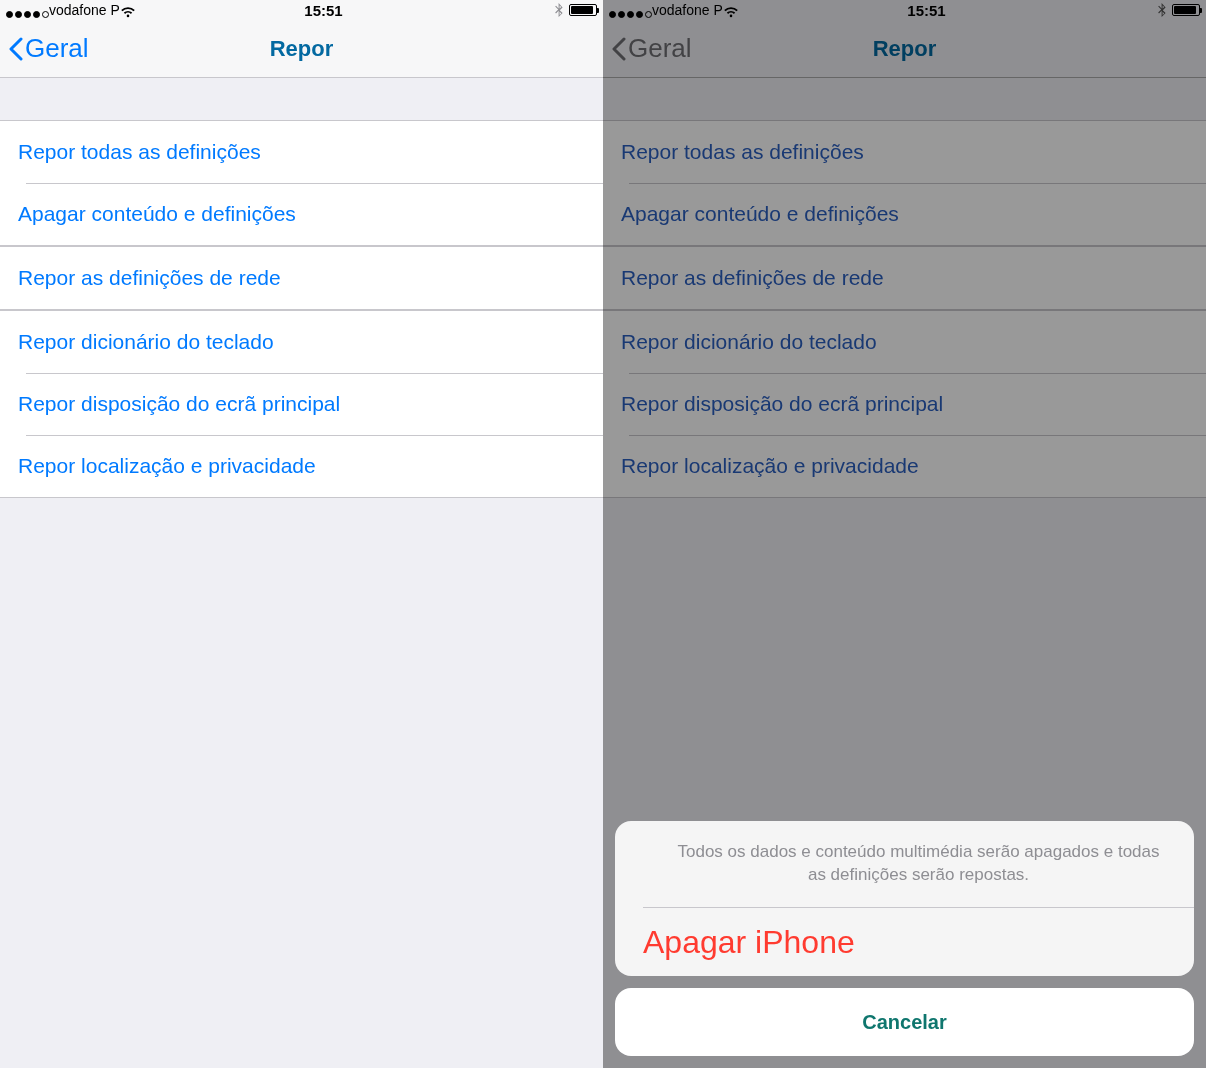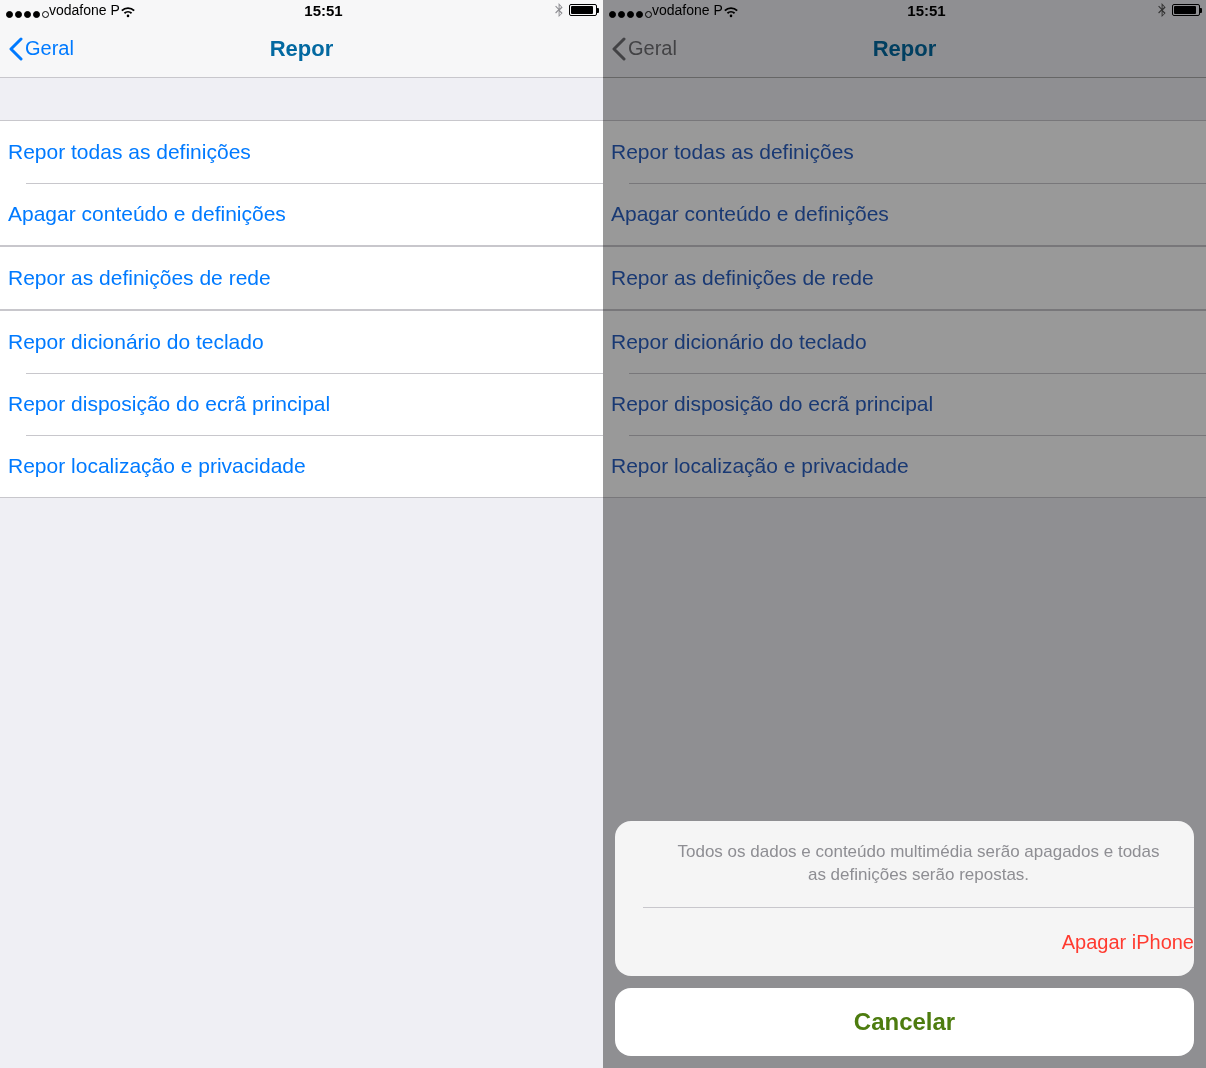--- a/index.html
+++ b/index.html
@@ -57,35 +57,35 @@
       background: #f7f7f8;
       border-bottom: 1px solid #c8c7cc;
       display: flex;
       align-items: center;
       padding: 0 8px;
       position: relative;
     }
     .phone.dimmed .nav-bar { background: transparent; border-bottom-color: #aaa; }
     .back-btn {
       display: flex; align-items: center; gap: 2px;
-      color: #007aff; font-size: 20px;
+      color: #007aff; font-size: 26px;
     }
     .phone.dimmed .back-btn { color: #6f6f73; }
     .back-chevron svg { display: block; }
     .nav-title {
       position: absolute; left: 0; right: 0; text-align: center;
       font-size: 22px; font-weight: 600; color: #0369a1;
       pointer-events: none;
     }
     
     .content { background: #efeff4; }
     .group { background: #fff; border-top: 1px solid #c8c7cc; border-bottom: 1px solid #c8c7cc; }
     .group:first-child { margin-top: 42px; }
     .cell {
-      height: 62px; display: flex; align-items: center; padding-left: 8px;
+      height: 62px; display: flex; align-items: center; padding-left: 18px;
       font-size: 21px; color: #007aff; position: relative;
     }
     .cell + .cell::before {
       content: ""; position: absolute; left: 26px; right: 0; top: 0; height: 1px;
       background: #c8c7cc;
     }
     
     .dim-overlay {
       position: absolute; inset: 0; background: rgba(0,0,0,0.4);
       pointer-events: none;
@@ -98,28 +98,28 @@
     .sheet-card {
       background: rgba(248,248,248,0.97);
       border-radius: 16px; overflow: hidden; padding-left: 28px;
     }
     .sheet-msg {
       padding: 20px 30px; text-align: center; color: #8e8e93; font-size: 17px;
       line-height: 1.35;
     }
     .sheet-sep { height: 1px; background: #c8c7cc; }
     .sheet-btn {
-      height: 68px; display: flex; align-items: center; justify-content: flex-end;
-      font-size: 20px;
+      height: 68px; display: flex; align-items: center; justify-content: flex-start;
+      font-size: 32px;
     }
     .sheet-btn.destructive { color: #ff3b30; }
     .sheet-cancel {
       background: #fff; border-radius: 16px; height: 68px;
       display: flex; align-items: center; justify-content: center;
-      font-size: 24px; font-weight: 600; color: #4d7c0f;
+      font-size: 20px; font-weight: 600; color: #0f766e;
     }
     
     .phone.dimmed .content .cell { color: #2b5fc0; }
   </style>
 </head>
 <body>
 
 <div class="phone">
   <div class="status-bar">
     <div class="status-left">

